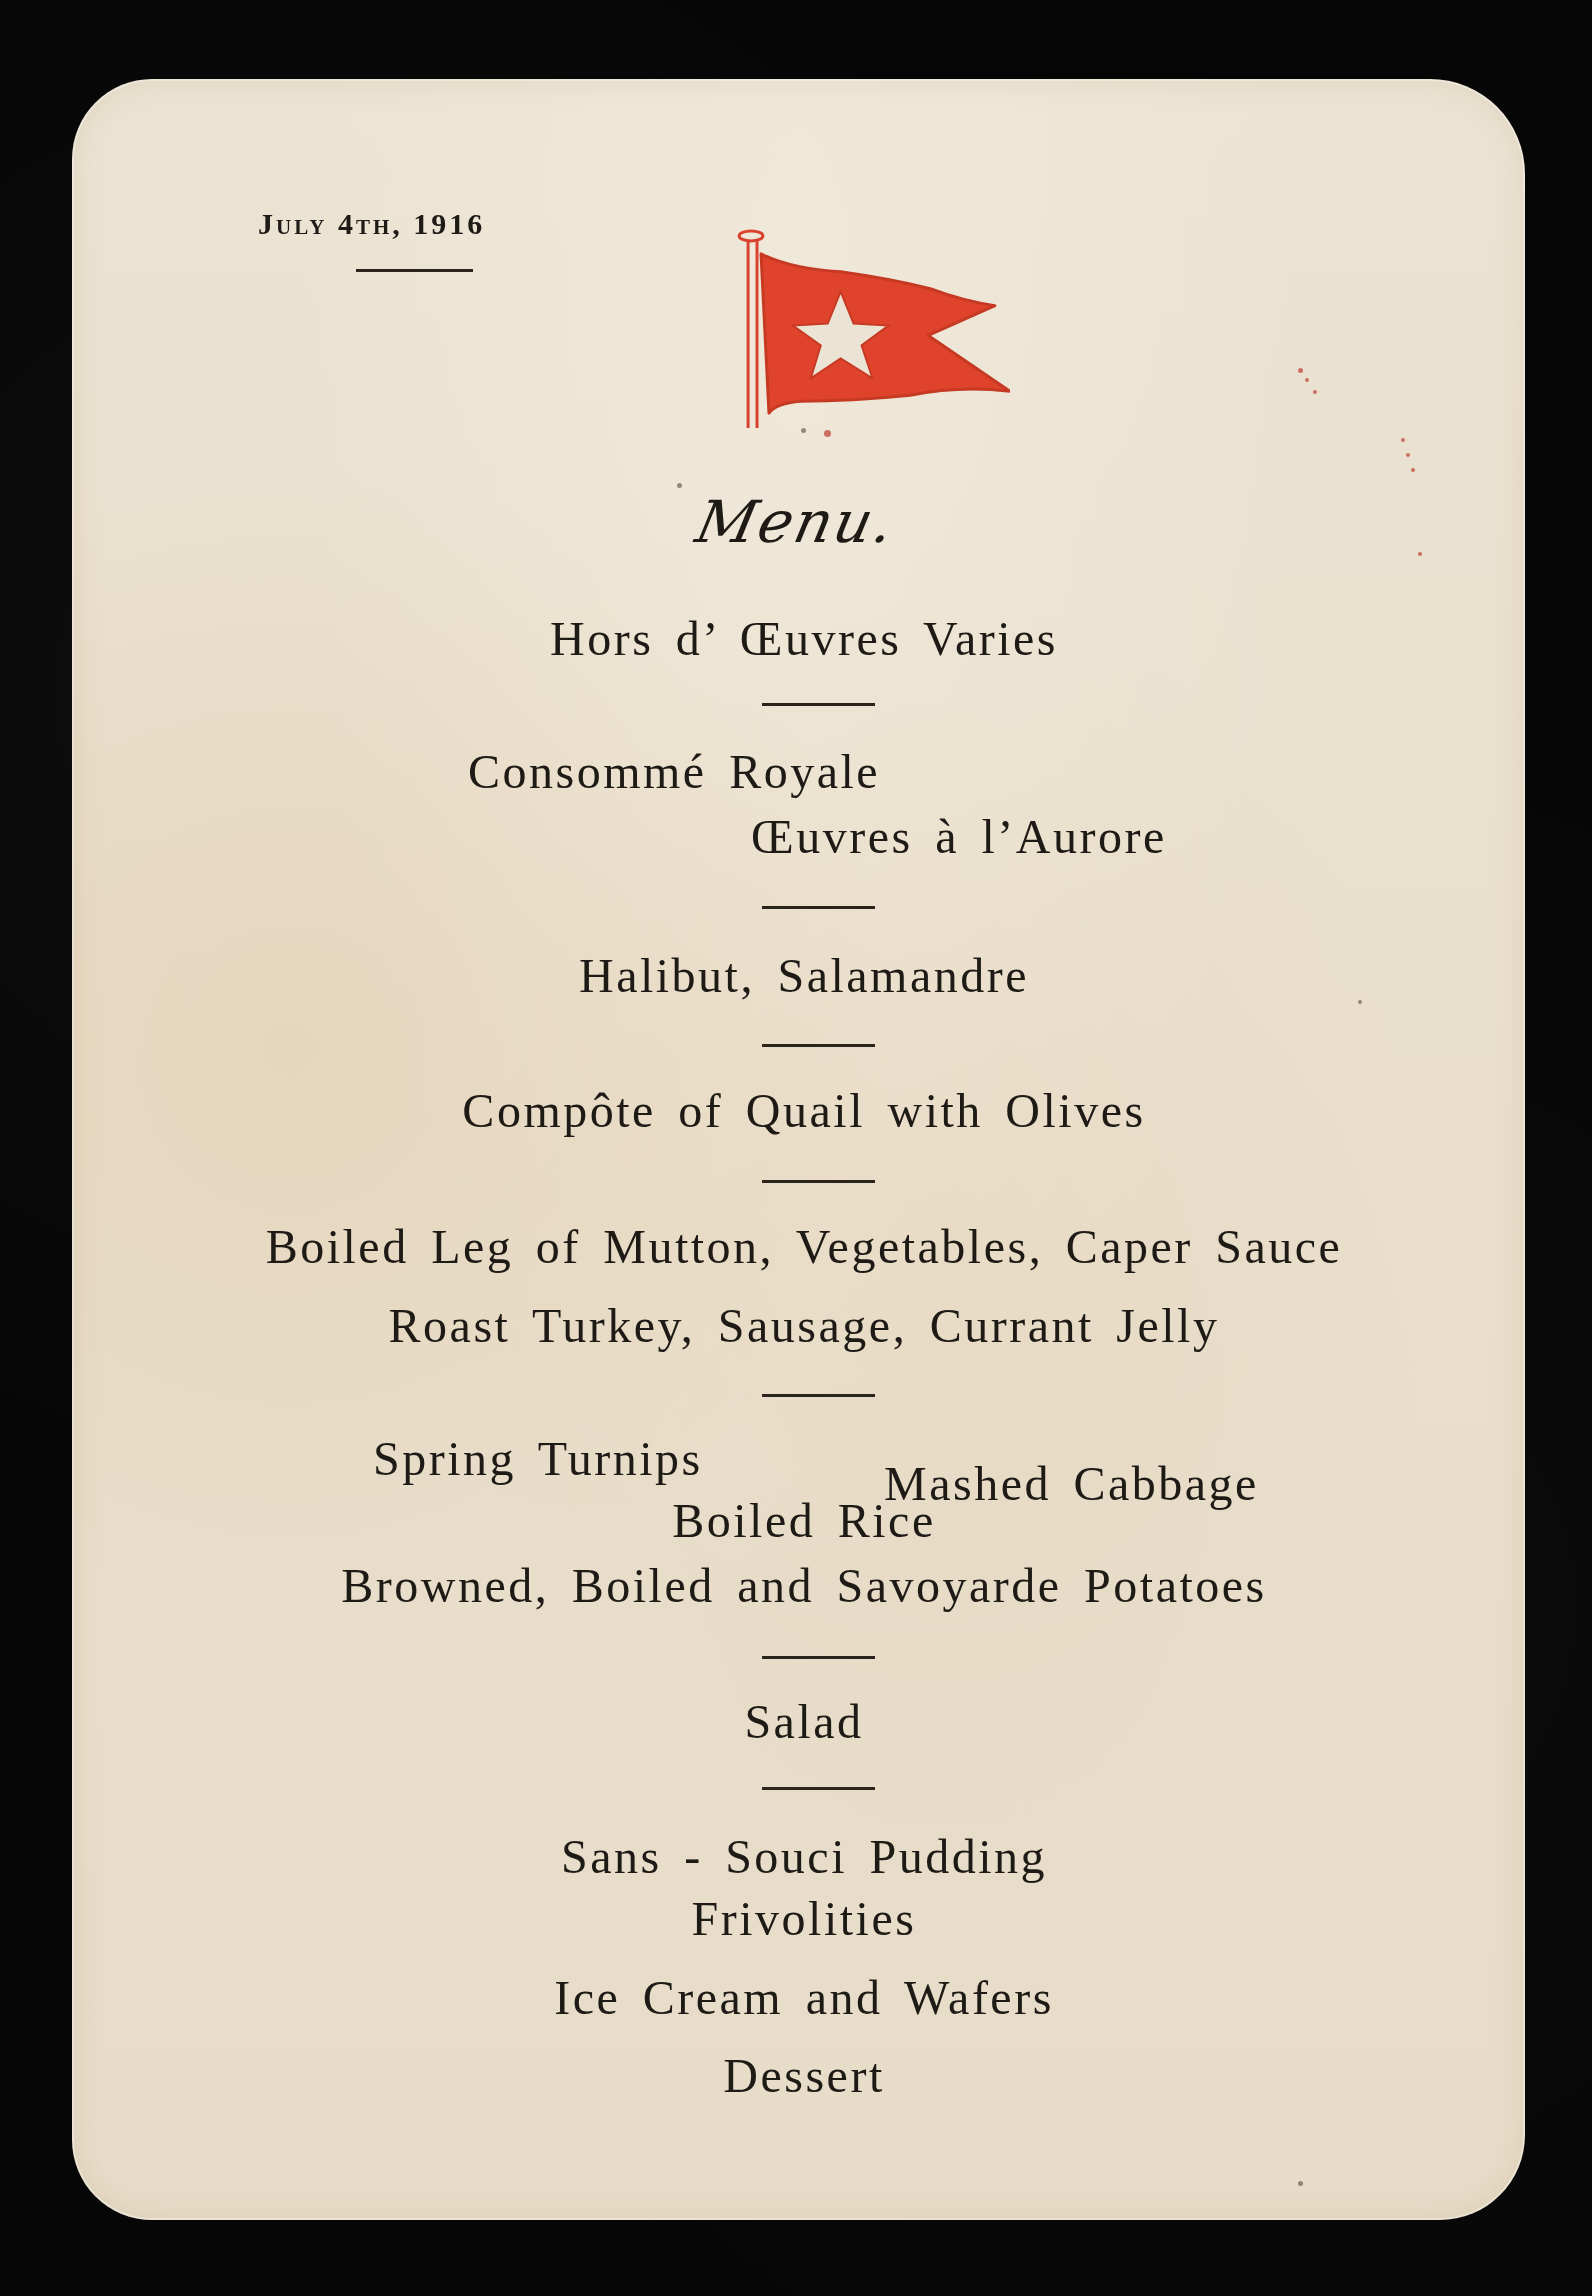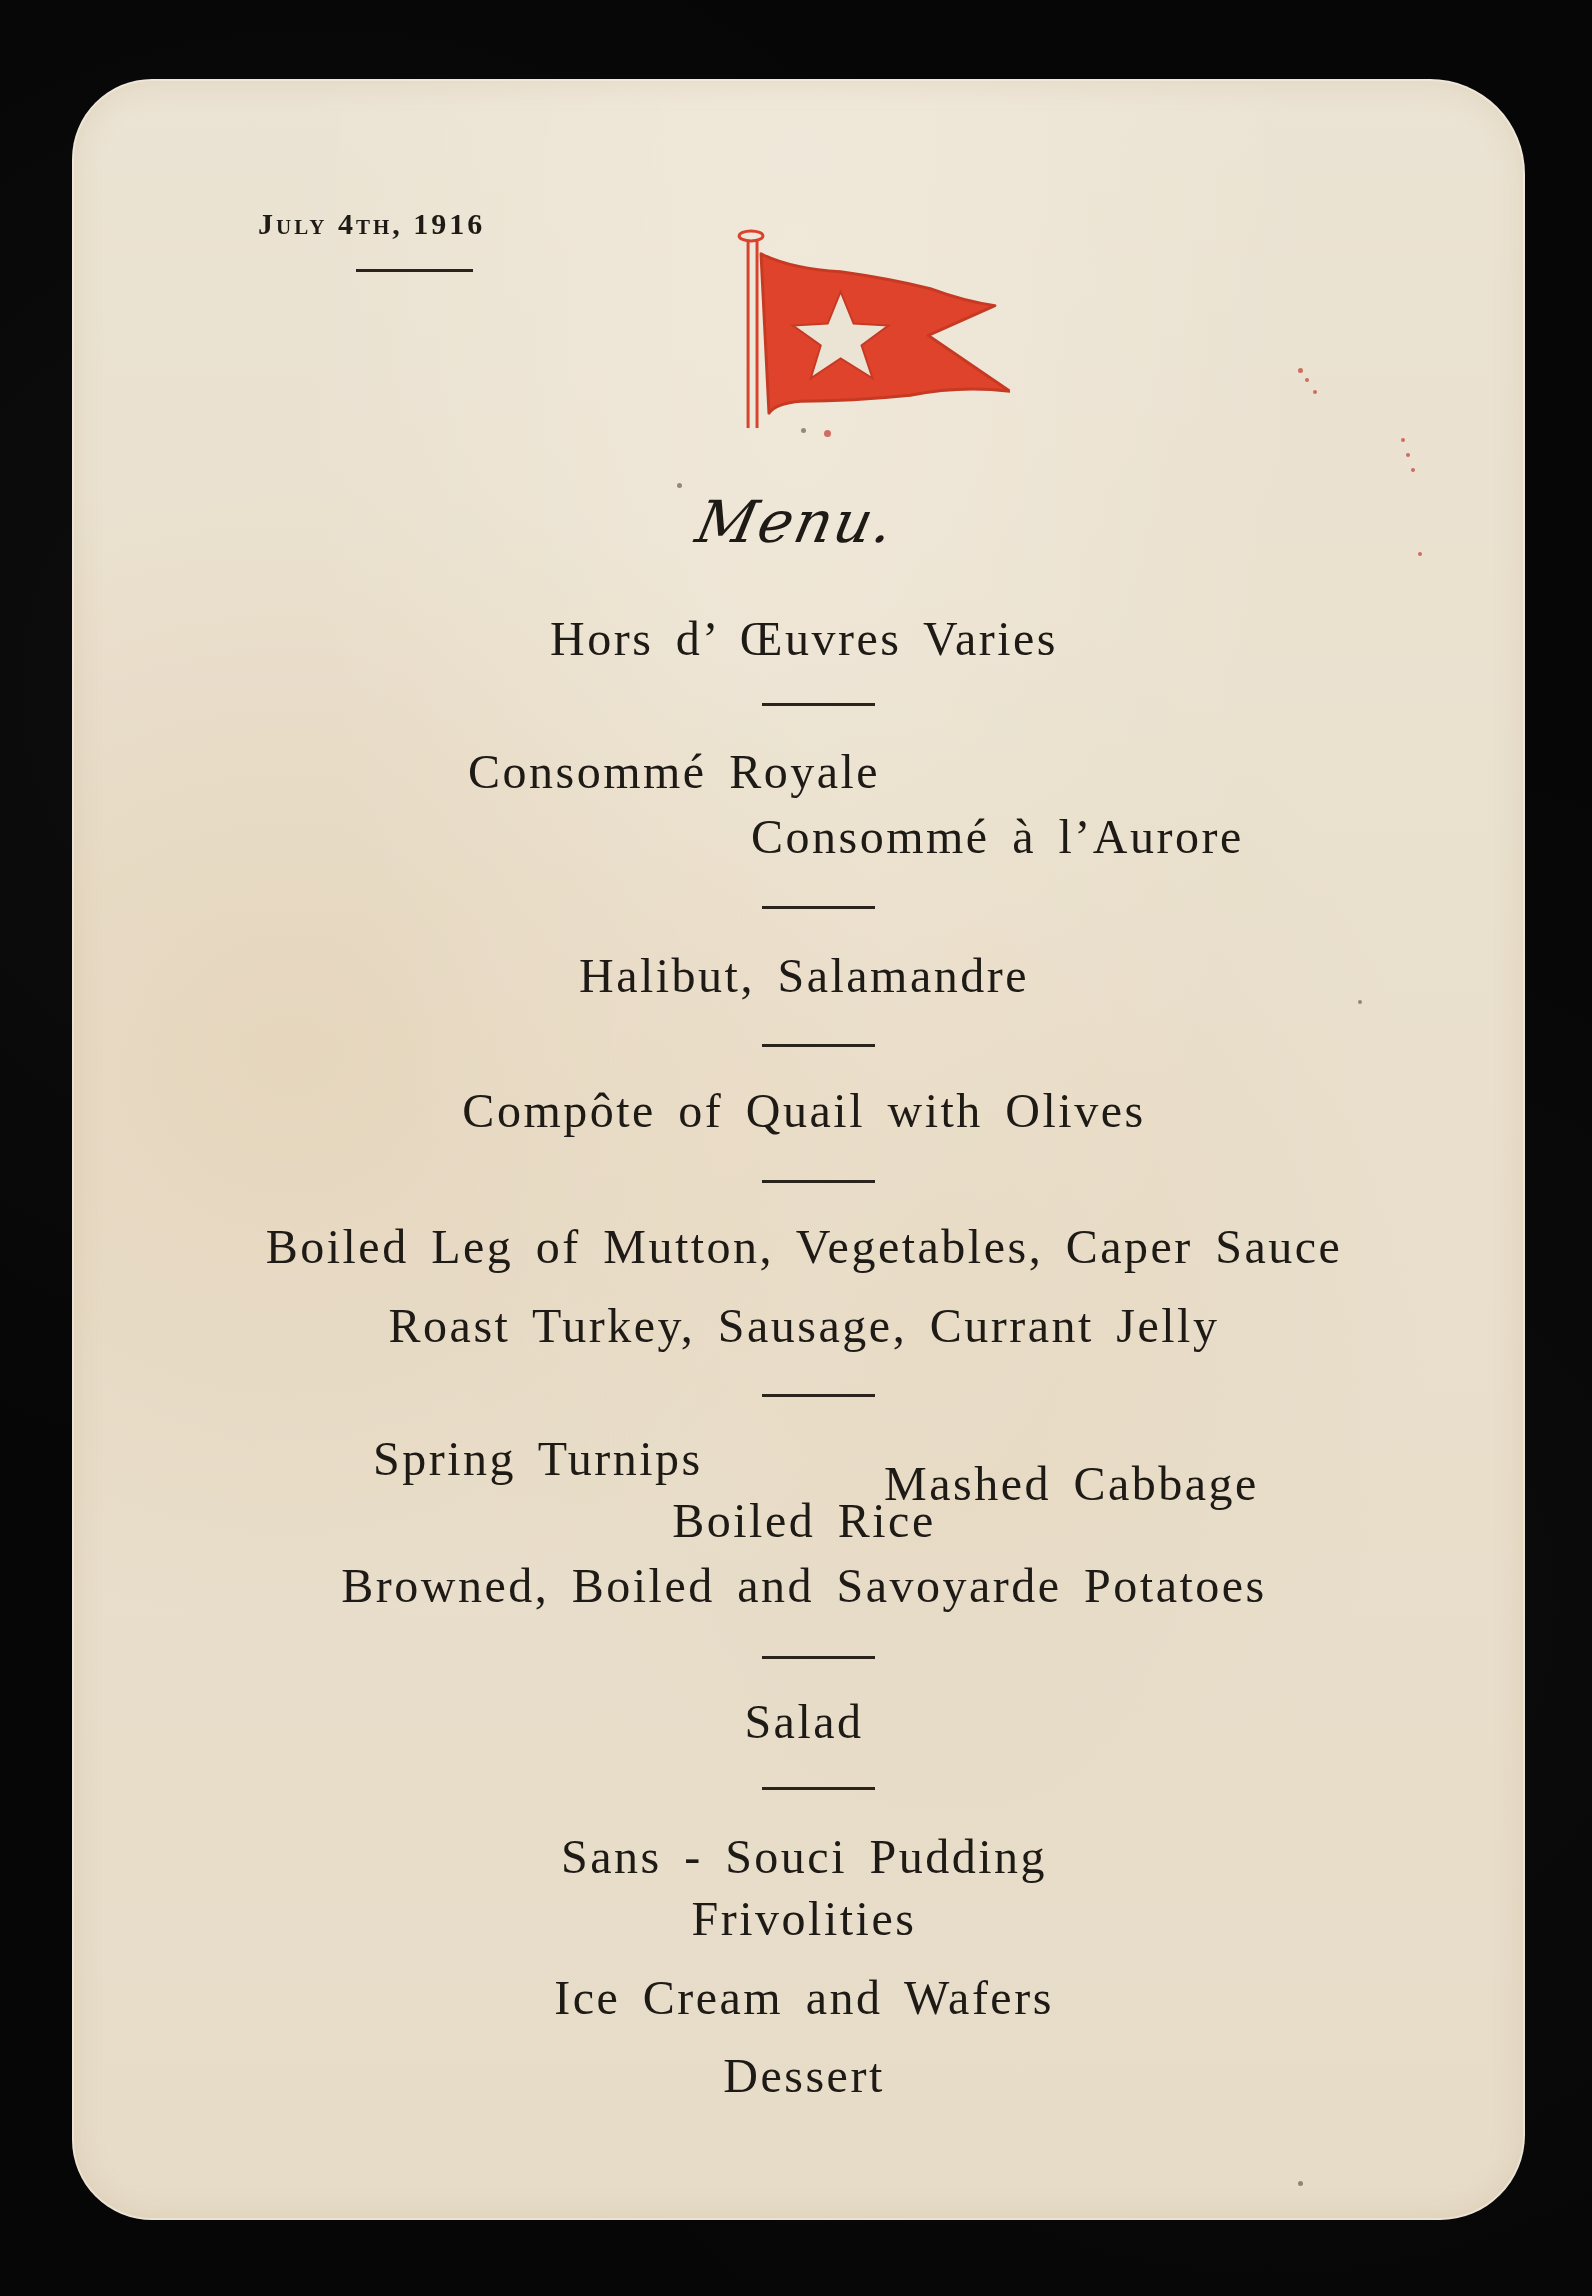--- a/index.html
+++ b/index.html
@@ -140,21 +140,21 @@
 </svg>
 <div class="dot" style="left:801px;top:428px;width:5px;height:5px;"></div>
 <div class="speck" style="left:824px;top:430px;width:7px;height:7px;"></div>
 
 <div class="abs menu-title">Menu.</div>
 
 <div class="abs line" style="top:615px;">Hors d’ Œuvres Varies</div>
 <div class="abs rule" style="top:703px;"></div>
 
 <div class="abs left-line" style="left:468px;top:748px;">Consommé Royale</div>
-<div class="abs left-line" style="left:751px;top:813px;">Consommé à l’Aurore</div>
+<div class="abs left-line" style="left:751px;top:813px;">Œuvres à l’Aurore</div>
 <div class="abs rule" style="top:906px;"></div>
 
 <div class="abs line" style="top:952px;">Halibut, Salamandre</div>
 <div class="abs rule" style="top:1044px;"></div>
 
 <div class="abs line" style="top:1087px;">Compôte of Quail with Olives</div>
 <div class="abs rule" style="top:1180px;"></div>
 
 <div class="abs line" style="top:1223px;">Boiled Leg of Mutton, Vegetables, Caper Sauce</div>
 <div class="abs line" style="top:1302px;">Roast Turkey, Sausage, Currant Jelly</div>

